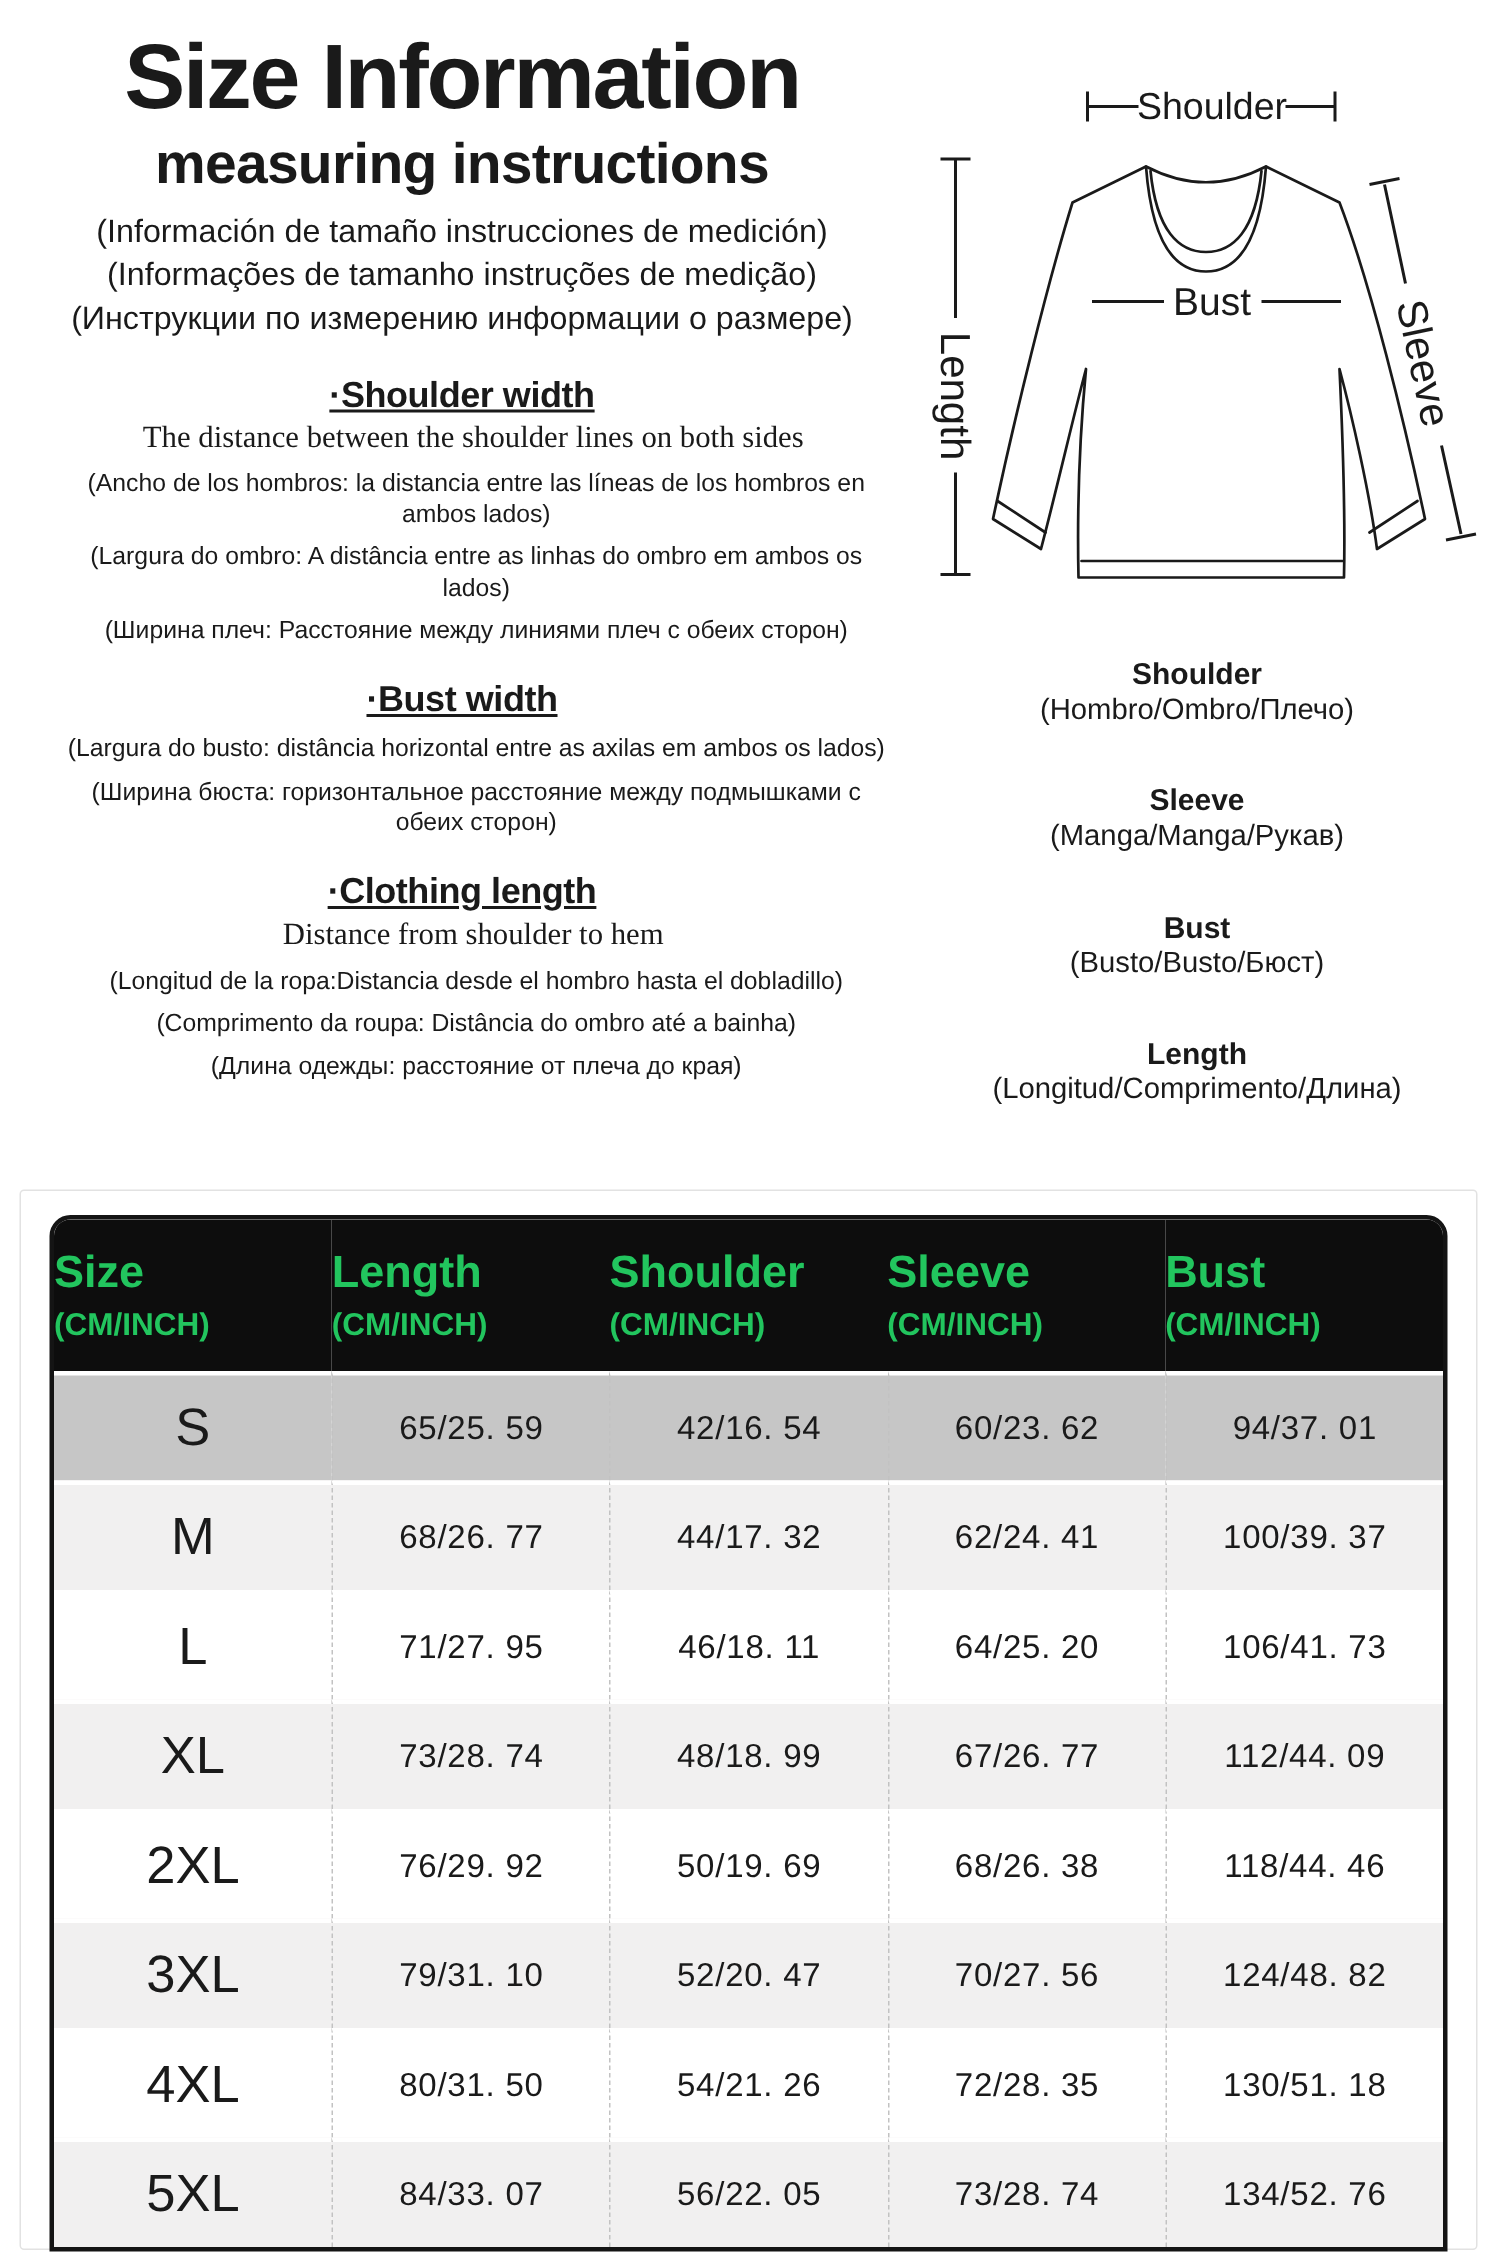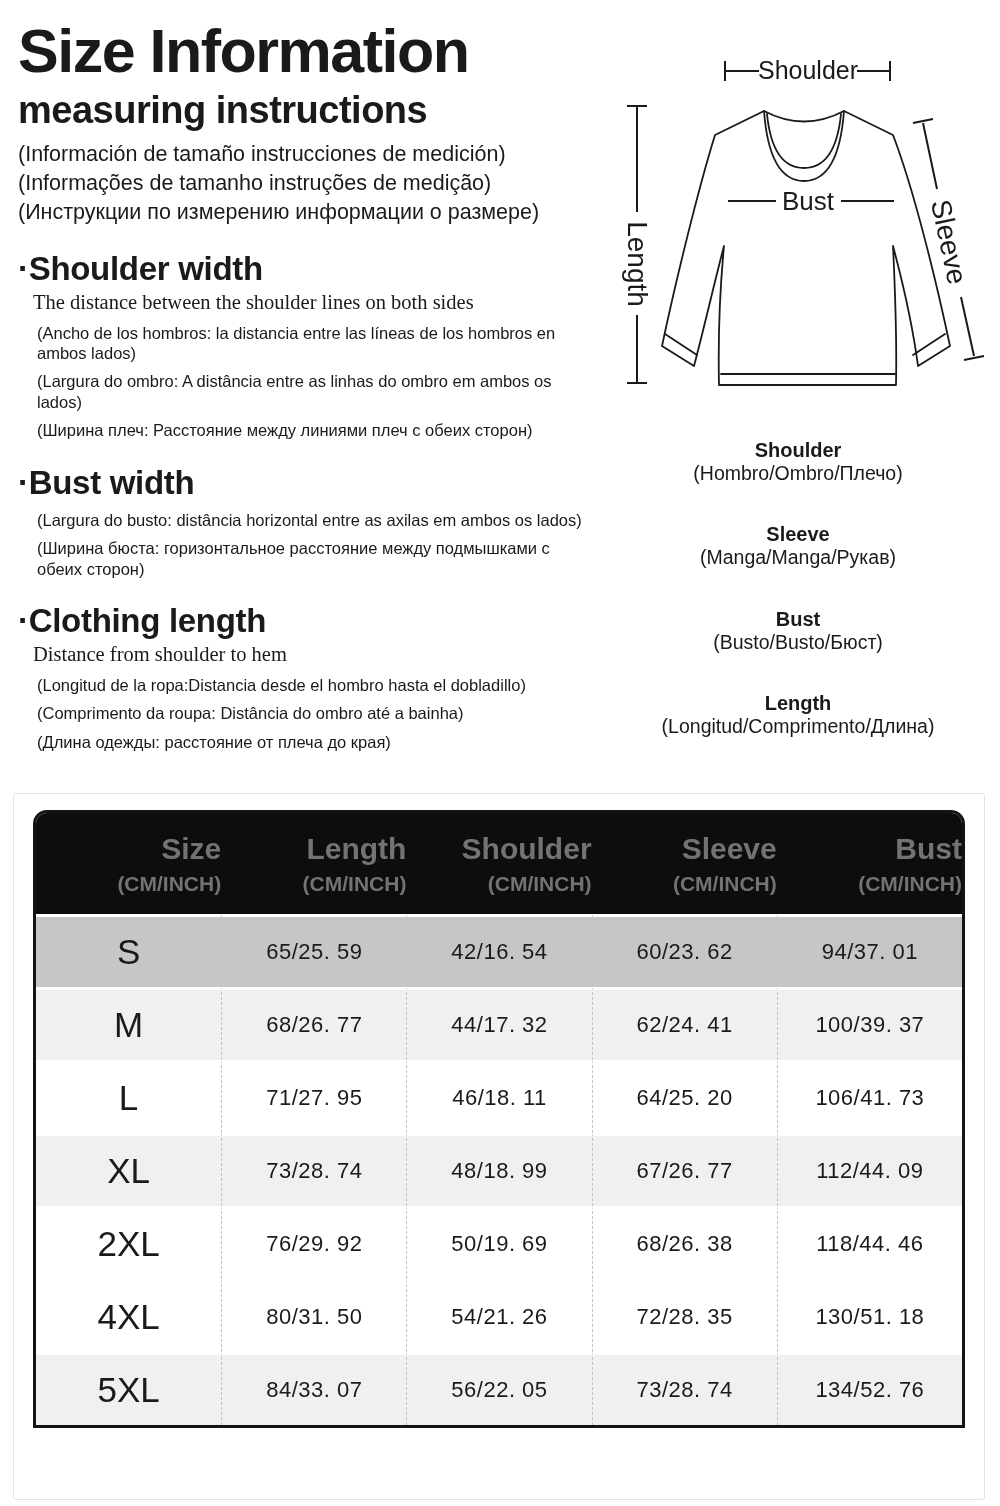--- a/index.html
+++ b/index.html
@@ -2,27 +2,27 @@
 <html><head>
 <meta charset="utf-8">
 <style>
   html,body { margin:0; padding:0; background:#fff; }
   .page {
     position:relative; width:1000px; height:1506px; background:#ffffff;
     font-family:"Liberation Sans", sans-serif; color:#1a1a1a; overflow:hidden;
   }
 
   
-  .left-col { position:absolute; left:18px; top:20px; width:580px; }
+  .left-col { position:absolute; left:18px; top:20px; width:580px;text-align:center; }
   .title { font-size:61px; font-weight:700; letter-spacing:-1.5px; margin:0; line-height:1.02; }
   .subtitle { font-size:38px; font-weight:700; letter-spacing:-0.5px; margin:7px 0 9px 0; }
   .subtitle-trans { font-size:21.5px; margin:1px 0; line-height:1.3; }
 
   .measure-section { margin-top:23px; }
-  .measure-section .sec-heading { font-size:33px; font-weight:700; margin:0; letter-spacing:-0.3px; line-height:1.15; }
+  .measure-section .sec-heading { font-size:24px; font-weight:700; margin:0; letter-spacing:-0.3px; line-height:1.15;text-decoration:underline; }
   .sec-desc { font-size:20.5px; margin:2px 0 8px 15px; line-height:1.2;font-family:Liberation Serif, serif; }
   .sec-trans { font-size:16.5px; margin:8px 0 0 19px; line-height:1.24; }
 
   
   .right-col { position:absolute; left:600px; top:28px; width:396px; }
   .diagram-svg { display:block; width:396px; height:402px; }
   .diagram-svg text { font-family:"Liberation Sans", sans-serif; fill:#1a1a1a; }
   .legend { margin-top:8px; text-align:center; }
   .legend-item { margin-bottom:37px; }
   .legend-name { font-size:20px; font-weight:700; line-height:1.2; }
@@ -30,22 +30,22 @@
 
   
   .table-panel {
     position:absolute; left:13px; top:793px; width:972px; height:707px;
     border:1px solid #e2e2e2; border-radius:3px; background:#fff;
     box-sizing:border-box; padding:16px 19px 0 19px;
   }
   .table-frame { border:3px solid #141414; border-radius:14px 14px 0 0; overflow:hidden; }
   table.size-table { width:100%; border-collapse:separate; border-spacing:0; table-layout:fixed; }
   .size-table thead th {
-    background:#0d0d0d; color:#737373; height:101px; padding:0;
-    text-align:right; vertical-align:middle;
+    background:#0d0d0d; color:#22c55e; height:101px; padding:0;
+    text-align:left; vertical-align:middle;
   }
   .col-label { font-size:30px; font-weight:700; line-height:1; }
   .col-unit { font-size:21px; font-weight:700; margin-top:9px; line-height:1; }
   .size-table tbody td {
     height:70px; text-align:center; vertical-align:middle;
     font-size:22px; letter-spacing:0.5px; border-top:3px solid #ffffff; padding:0;
   }
   .size-table tbody td:not(:first-child) { border-left:1px dashed #c2c2c2; }
   .size-table td.size-cell { font-size:35px; letter-spacing:0; }
   tr.row-highlight td { background:#c6c6c6; }
@@ -210,20 +210,27 @@
             <td>67/26. 77</td>
             <td>112/44. 09</td>
           </tr>
           <tr class="row-white">
             <td class="size-cell">2XL</td>
             <td>76/29. 92</td>
             <td>50/19. 69</td>
             <td>68/26. 38</td>
             <td>118/44. 46</td>
           </tr>
+          <tr class="row-light">
+            <td class="size-cell">3XL</td>
+            <td>79/31. 10</td>
+            <td>52/20. 47</td>
+            <td>70/27. 56</td>
+            <td>124/48. 82</td>
+          </tr>
           <tr class="row-white">
             <td class="size-cell">4XL</td>
             <td>80/31. 50</td>
             <td>54/21. 26</td>
             <td>72/28. 35</td>
             <td>130/51. 18</td>
           </tr>
           <tr class="row-light">
             <td class="size-cell">5XL</td>
             <td>84/33. 07</td>

